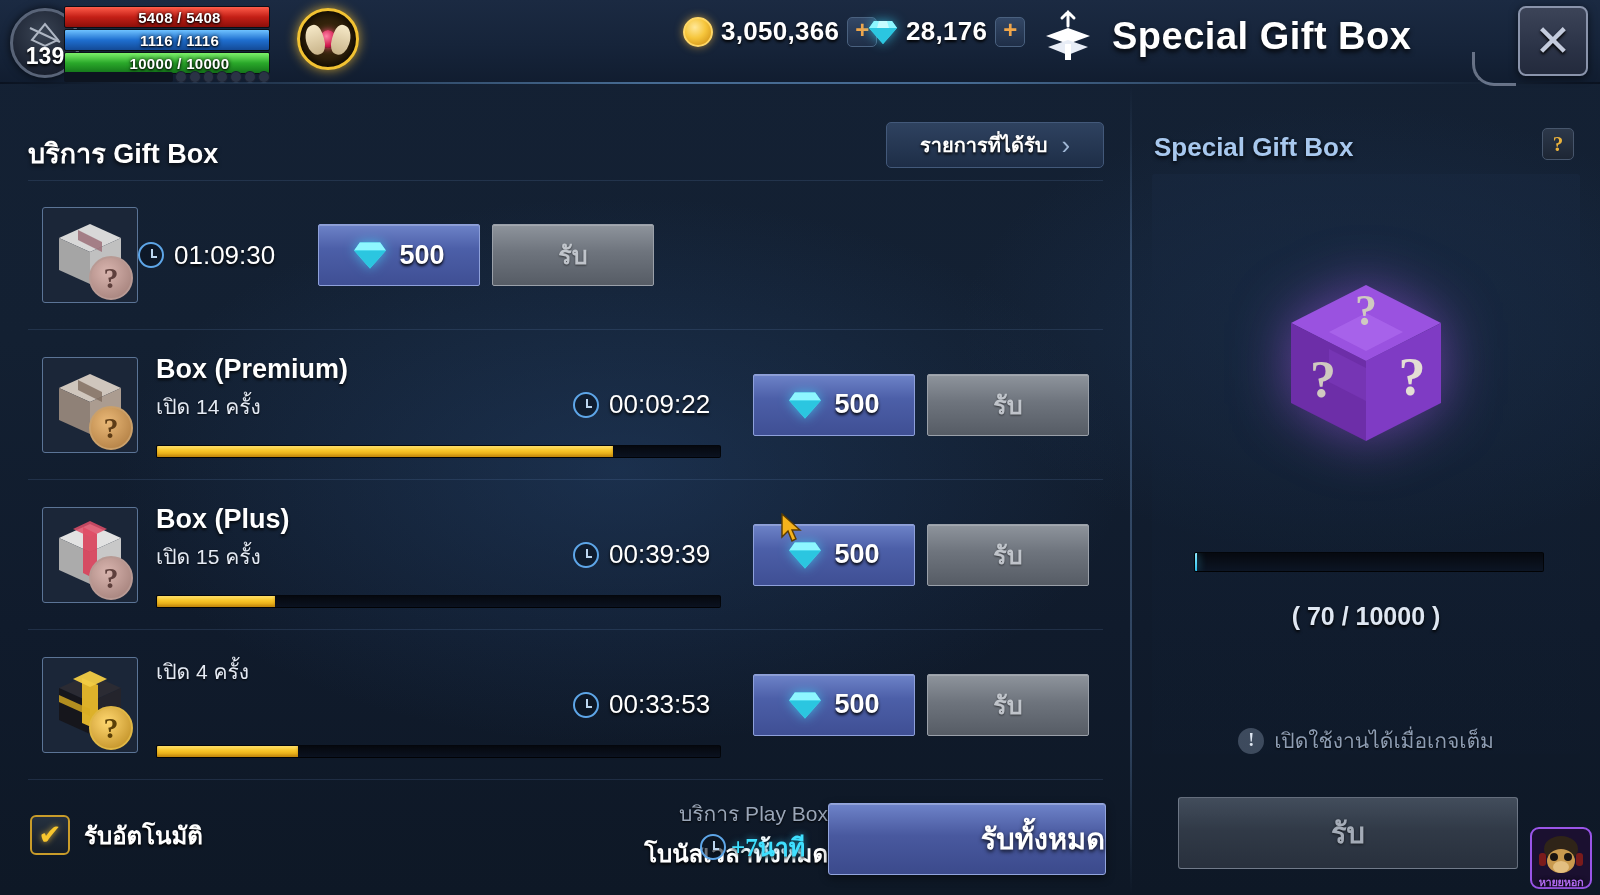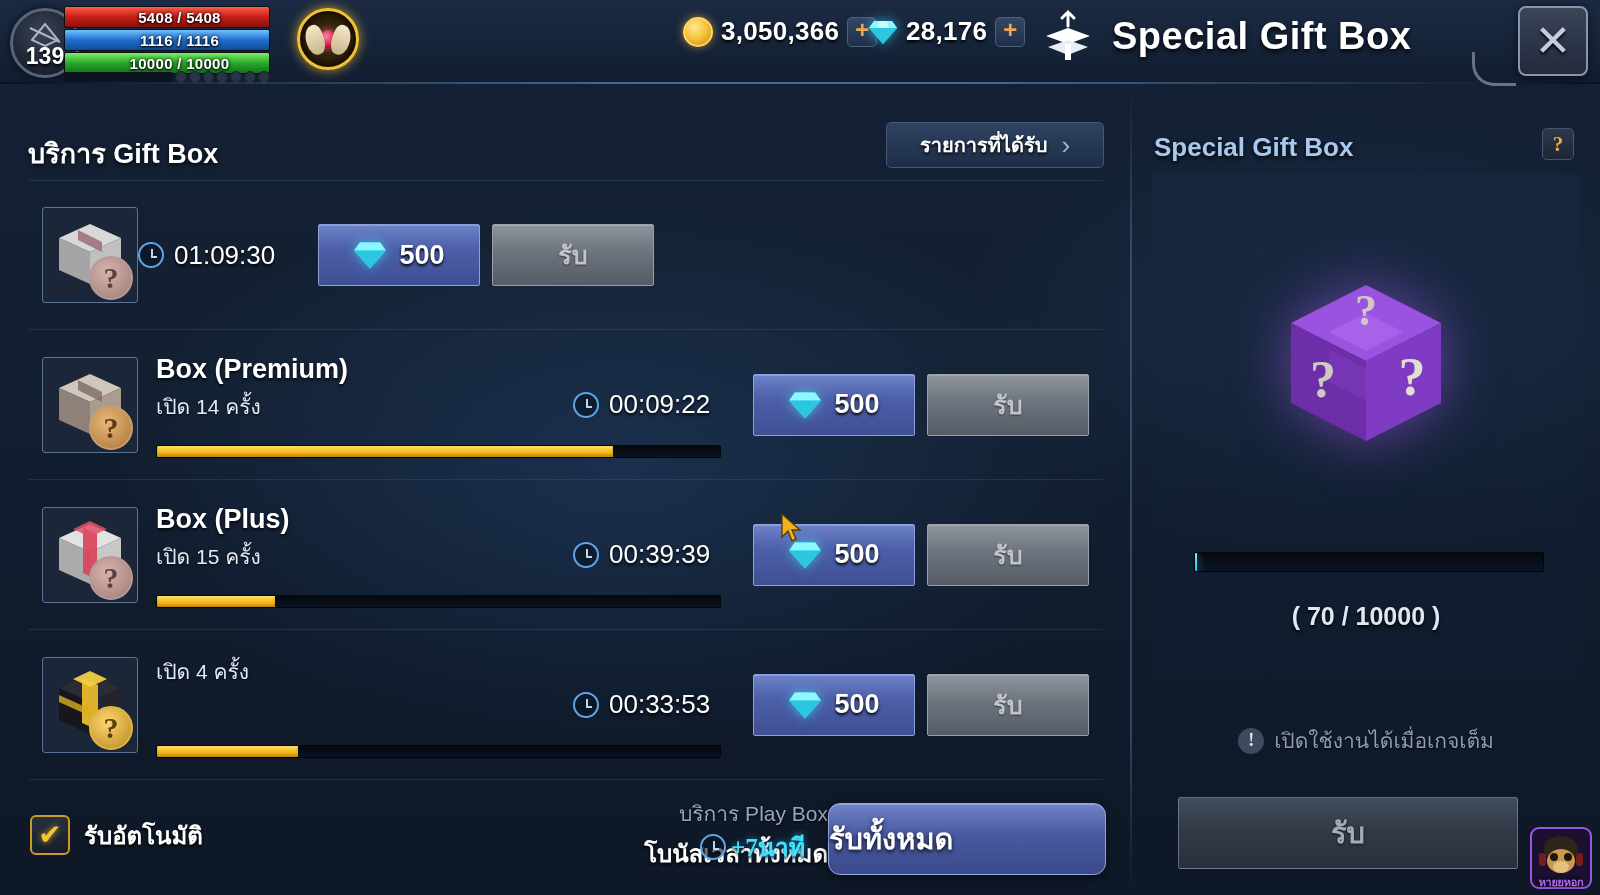--- a/index.html
+++ b/index.html
@@ -179,22 +179,22 @@
   .chk .tick { font-size: 28px; color: #f8c62e; line-height: 1; font-weight: bold; text-shadow: 0 0 6px rgba(250,200,60,.8); }
   .auto-lbl { font-size: 24px; font-weight: bold; color: #fff; text-shadow: 0 2px 3px #000; }
   .bonus-wrap { position: absolute; left: 440px; top: 6px; width: 360px; text-align: right; }
   .bonus-t1 { font-size: 21px; color: #9aa6b8; text-shadow: 0 1px 2px #000; }
   .bonus-t2 { font-size: 24px; font-weight: bold; color: #fff; text-shadow: 0 2px 3px #000; margin-top: 4px; }
   .bonus-time { position: absolute; left: 672px; top: 36px; display: flex; align-items: center; gap: 5px; font-family: Liberation Serif, serif; }
   .bonus-time .tv { font-size: 25px; font-weight: bold; color: #3fe0ff; text-shadow: 0 0 7px rgba(60,210,255,.6), 0 2px 3px #000; }
   .btn-claim-all {
     position: absolute; left: 800px; top: 12px; width: 278px; height: 72px;
     background: linear-gradient(180deg, #6e83c9 0%, #49599f 45%, #3b4a8c 100%);
-    border: 1px solid #93a5dd; border-radius: 12px;
-    display: flex; align-items: center; justify-content: flex-start;
+    border: 1px solid #93a5dd; border-radius: 3px;
+    display: flex; align-items: center; justify-content: flex-end;
     box-shadow: inset 0 1px 0 rgba(255,255,255,.25), 0 3px 8px rgba(0,0,0,.45);
   }
   .btn-claim-all .lbl { font-size: 29px; font-weight: bold; color: #fff; text-shadow: 0 2px 4px rgba(0,0,0,.85); }
 
   
   .divider { position: absolute; left: 1130px; top: 86px; width: 2px; height: 809px; background: linear-gradient(180deg, rgba(110,150,200,0) 0%, rgba(110,150,200,.35) 20%, rgba(110,150,200,.35) 80%, rgba(110,150,200,0) 100%); }
   .right-panel { position: absolute; left: 1132px; top: 86px; width: 468px; height: 809px; }
   .rp-title { position: absolute; left: 22px; top: 46px; font-size: 26px; font-weight: bold; color: #a8c8ee; text-shadow: 0 2px 4px rgba(0,0,0,.85); }
   .help-btn {
     position: absolute; right: 26px; top: 42px; width: 32px; height: 32px; border-radius: 5px;

